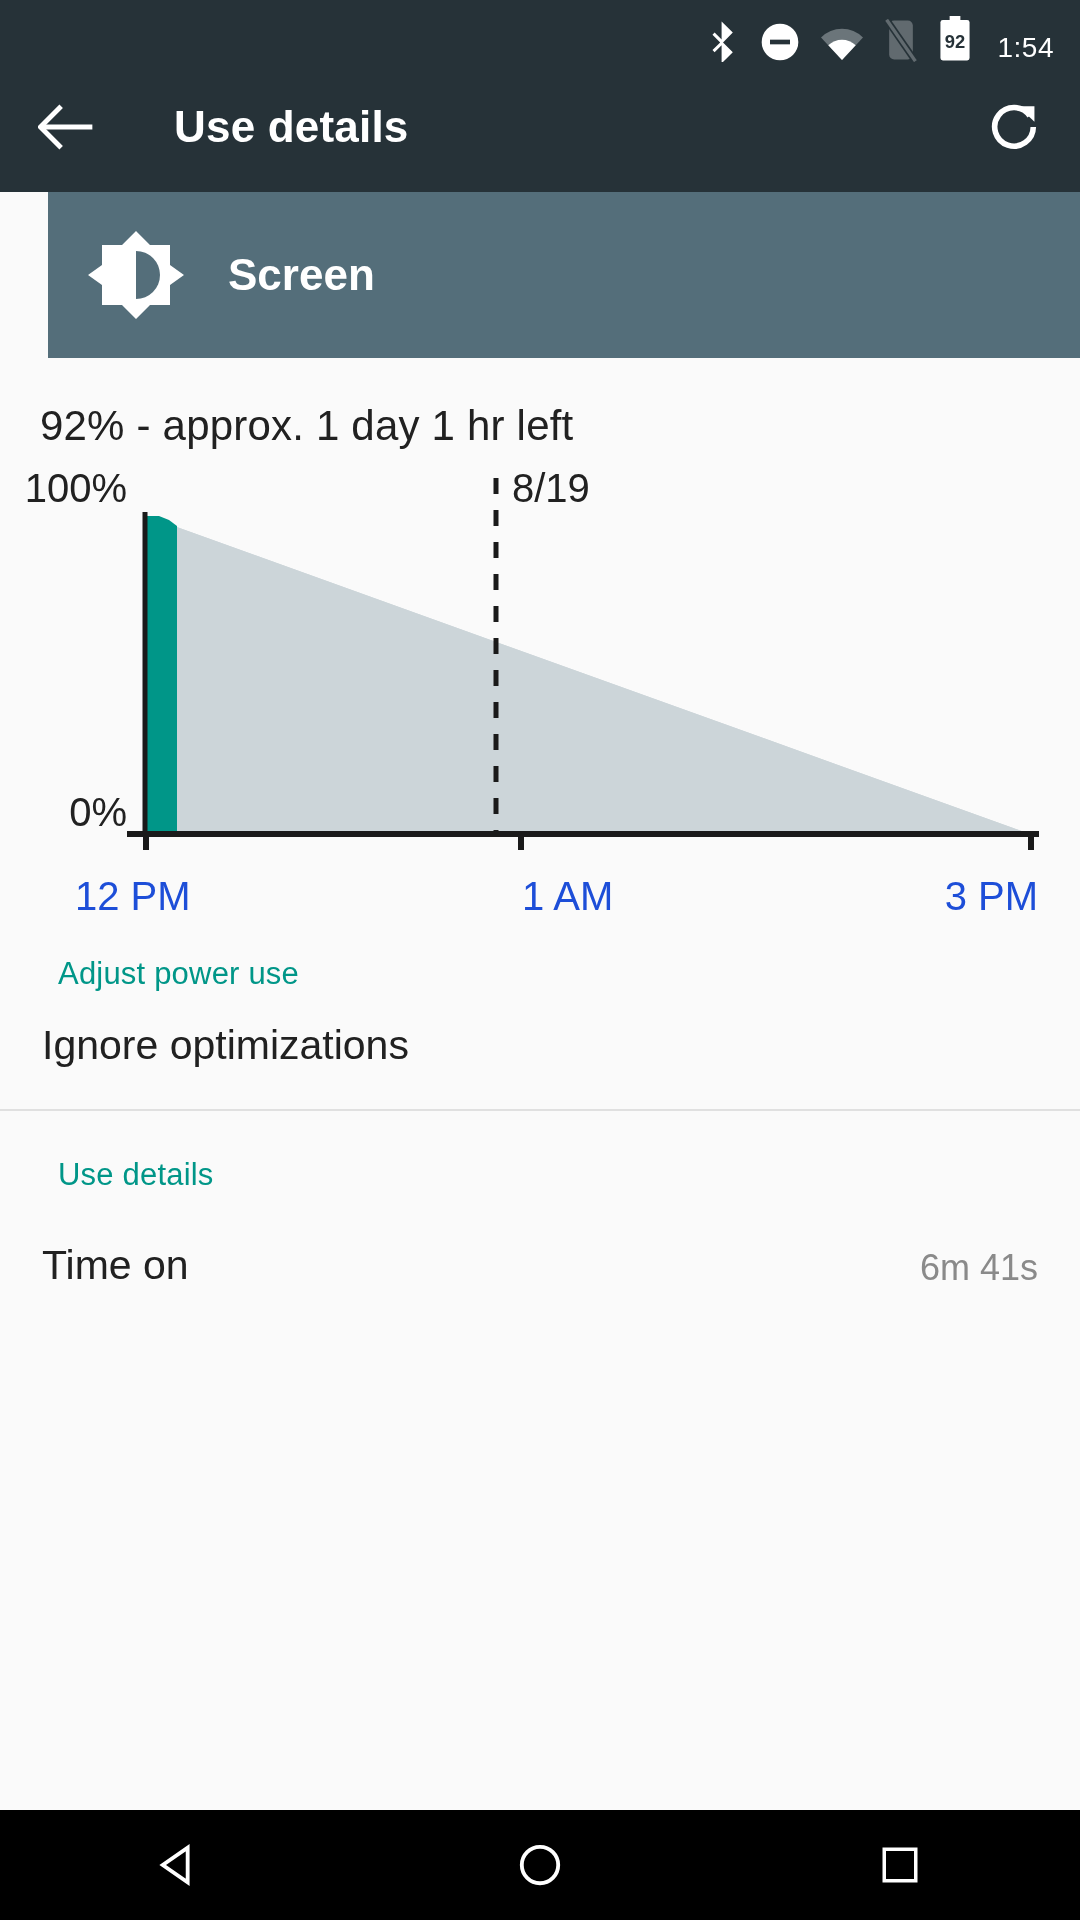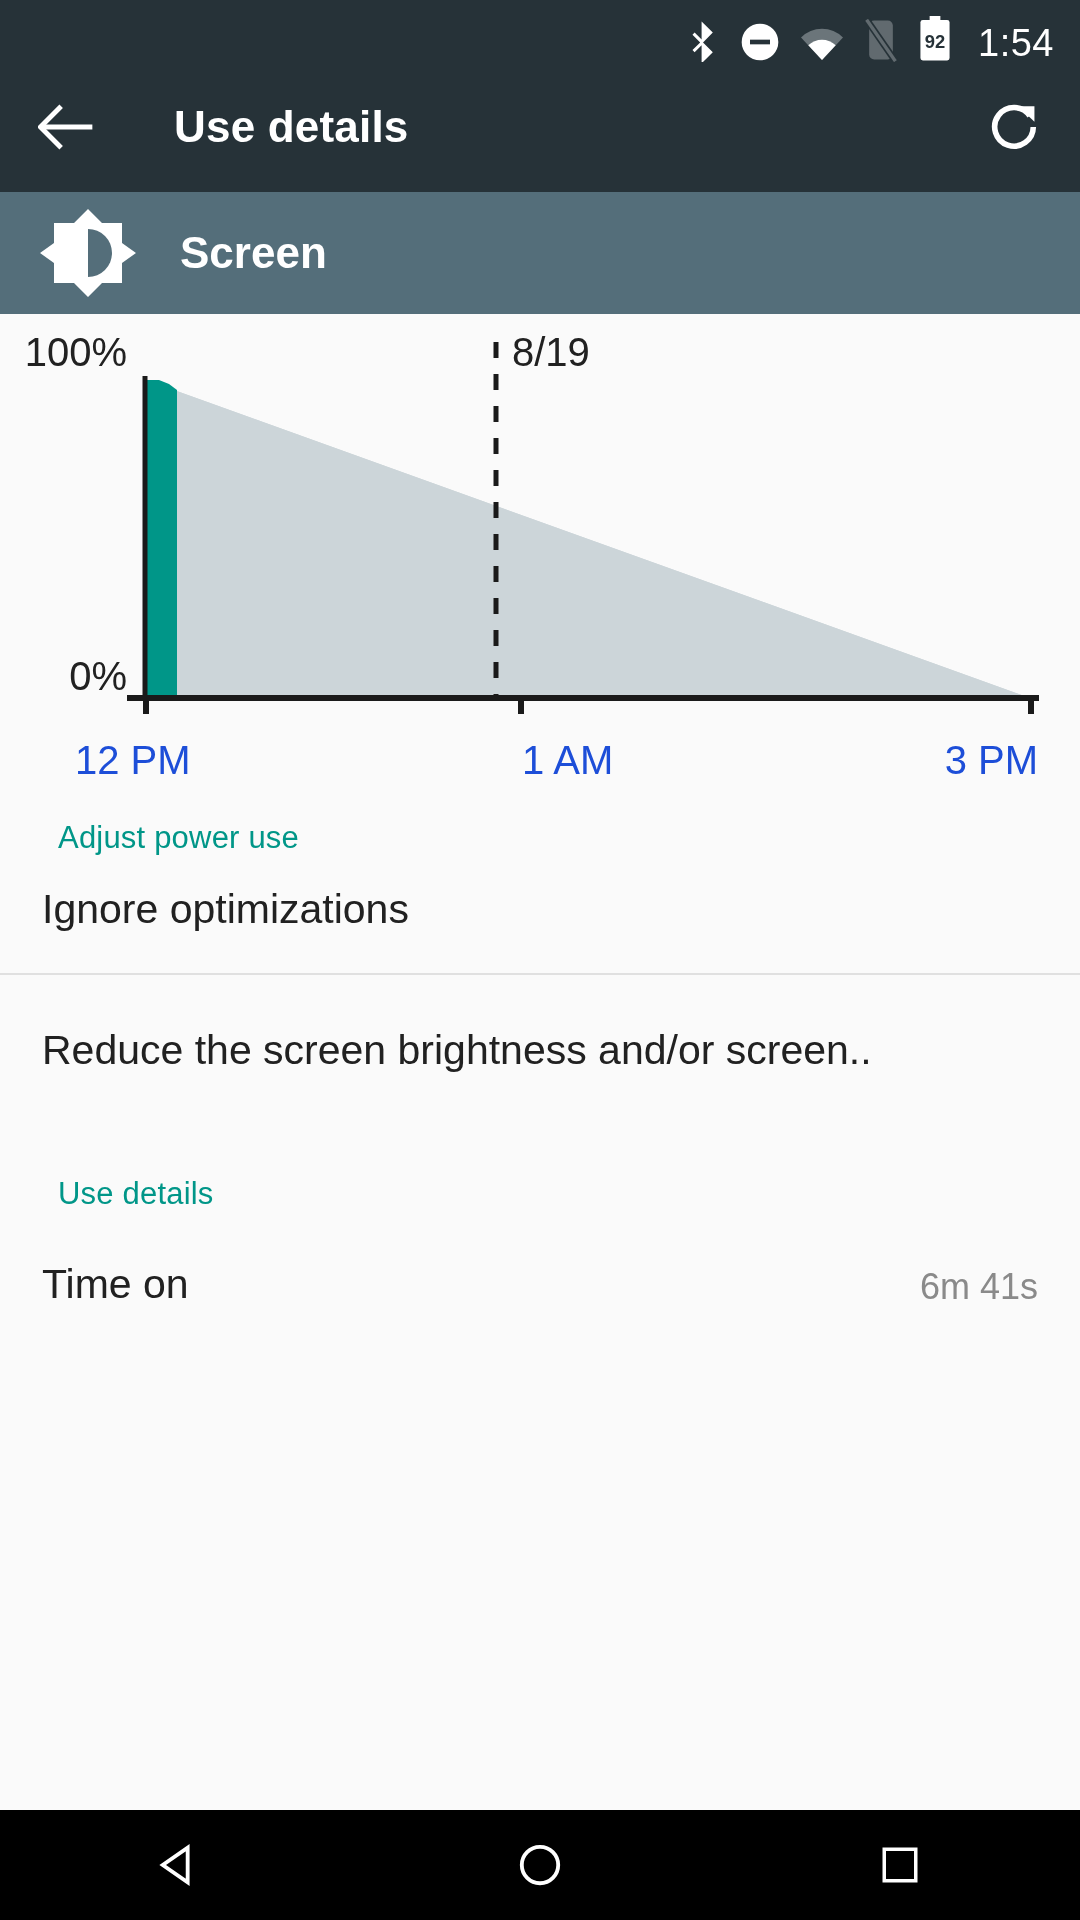--- a/index.html
+++ b/index.html
@@ -11,40 +11,40 @@
   }
 
   
   .statusbar{
     height:62px; background:#263238;
     display:flex; align-items:flex-end; justify-content:flex-end;
     padding-right:26px; gap:20px;
   }
   .sb-icon{ display:flex; align-items:center; justify-content:center; }
   .sb-time{
-    color:#ffffff; font-size:38px; letter-spacing:0.5px;
+    color:#ffffff; font-size:28px; letter-spacing:0.5px;
     margin-left:6px; line-height:1;
   }
 
   
   .appbar{
     height:130px; background:#263238;
     display:flex; align-items:center; padding:0 34px;
   }
   .appbar-back{ width:64px; height:64px; display:flex; align-items:center; justify-content:center; }
   .appbar-title{
     color:#ffffff; font-size:44px; font-weight:bold;
     margin-left:76px; letter-spacing:0.2px; flex:1;
   }
   .appbar-refresh{ width:64px; height:64px; display:flex; align-items:center; justify-content:center; }
 
   
   .apphead{
-    height:122px; background:#546E7A;
-    display:flex; align-items:center; padding:0 40px;
+    height:166px; background:#546E7A;
+    display:flex; align-items:center; padding:0 40px;margin-left:48px;
   }
   .apphead-icon{ width:96px; height:96px; display:flex; align-items:center; justify-content:center; }
   .apphead-title{
     color:#ffffff; font-size:44px; font-weight:bold; margin-left:44px;
   }
 
   
   .content{ background:#fafafa; }
   .battery-status{
     font-size:42px; color:#212121;
@@ -146,20 +146,21 @@
     <svg width="96" height="96" viewBox="0 0 48 48">
       <path d="M24 2 L31 9 L41 9 L41 19 L48 24 L41 29 L41 39 L31 39 L24 46 L17 39 L7 39 L7 29 L0 24 L7 19 L7 9 L17 9 Z" fill="#ffffff"></path>
       <path d="M24 12 A12 12 0 0 1 24 36 Z" fill="#546E7A"></path>
     </svg>
   </span>
   <span class="apphead-title">Screen</span>
 </div>
 
 <div class="content">
 
+  <div class="battery-status">92% - approx. 1 day 1 hr left</div>
 
   <div class="chart-wrap">
     <svg class="chart-svg" width="1040" height="400" viewBox="0 0 1040 400">
 
       <polygon points="165,58 825,365 165,365" fill="#ccd5d9"></polygon>
       <polygon points="165,58 825,365 1018,365 1018,365" fill="#ccd5d9"></polygon>
       <path d="M165,58 L1018,365 L165,365 Z" fill="#ccd5d9"></path>
 
       <path d="M136,48 L150,48 L160,52 L168,58 L168,365 L136,365 Z" fill="#009688"></path>
 
@@ -186,23 +187,20 @@
   </div>
 
   <div class="section-title">Adjust power use</div>
 
   <div class="row">
     <span class="row-label">Ignore optimizations</span>
   </div>
 
   <div class="divider"></div>
 
-  <div class="desc-row">
-    <span class="desc-text">Reduce the screen brightness and/or screen..</span>
-  </div>
 
   <div class="section-title">Use details</div>
 
   <div class="row">
     <span class="row-label">Time on</span>
     <span class="row-value">6m 41s</span>
   </div>
 
   <div class="spacer"></div>
 </div>

